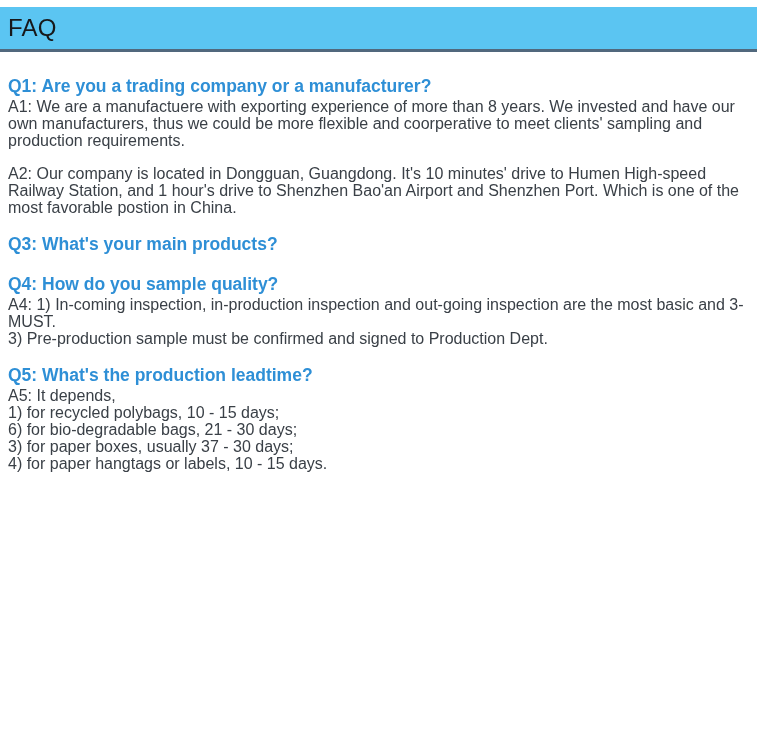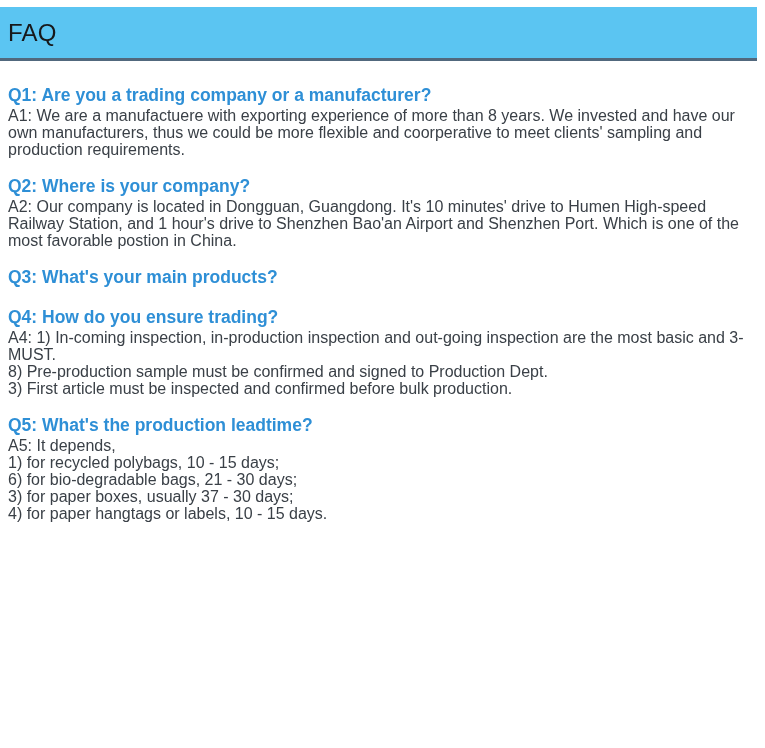--- a/index.html
+++ b/index.html
@@ -9,21 +9,21 @@
   }
   body {
     width: 765px;
     height: 748px;
     overflow: hidden;
     font-family: "Liberation Sans", sans-serif;
     -webkit-font-smoothing: antialiased;
   }
   .faq-header {
     margin: 7px 8px 0 0;
-    height: 54px;
+    height: 45px;
     background: var(--header-bg, #5bc5f2);
     border-bottom: 3px solid var(--header-border, #51687d);
     display: flex;
     align-items: center;
     padding-left: 8px;
     box-sizing: border-box;
   }
   .faq-header .title {
     font-size: 24px;
     font-weight: 500;
@@ -61,33 +61,31 @@
 </div>
 
 <div class="content">
 
   <section class="faq-item">
     <h3 class="question">Q1: Are you a trading company or a manufacturer?</h3>
     <p class="answer-line">A1: We are a manufactuere with exporting experience of more than 8 years. We invested and have our own manufacturers, thus we could be more flexible and coorperative to meet clients' sampling and production requirements.</p>
   </section>
 
   <section class="faq-item">
-    <h3 class="question">Q2: Where is your company?</h3>
     <p class="answer-line">A2: Our company is located in Dongguan, Guangdong. It's 10 minutes' drive to Humen High-speed Railway Station, and 1 hour's drive to Shenzhen Bao'an Airport and Shenzhen Port. Which is one of the most favorable postion in China.</p>
   </section>
 
   <section class="faq-item">
     <h3 class="question">Q3: What's your main products?</h3>
   </section>
 
   <section class="faq-item">
-    <h3 class="question">Q4: How do you ensure trading?</h3>
+    <h3 class="question">Q4: How do you sample quality?</h3>
     <p class="answer-line">A4: 1) In-coming inspection, in-production inspection and out-going inspection are the most basic and 3-MUST.</p>
-    <p class="answer-line">8) Pre-production sample must be confirmed and signed to Production Dept.</p>
-    <p class="answer-line">3) First article must be inspected and confirmed before bulk production.</p>
+    <p class="answer-line">3) Pre-production sample must be confirmed and signed to Production Dept.</p>
   </section>
 
   <section class="faq-item">
     <h3 class="question">Q5: What's the production leadtime?</h3>
     <p class="answer-line">A5: It depends,</p>
     <p class="answer-line">1) for recycled polybags, 10 - 15 days;</p>
     <p class="answer-line">6) for bio-degradable bags, 21 - 30 days;</p>
     <p class="answer-line">3) for paper boxes, usually 37 - 30 days;</p>
     <p class="answer-line">4) for paper hangtags or labels, 10 - 15 days.</p>
   </section>

